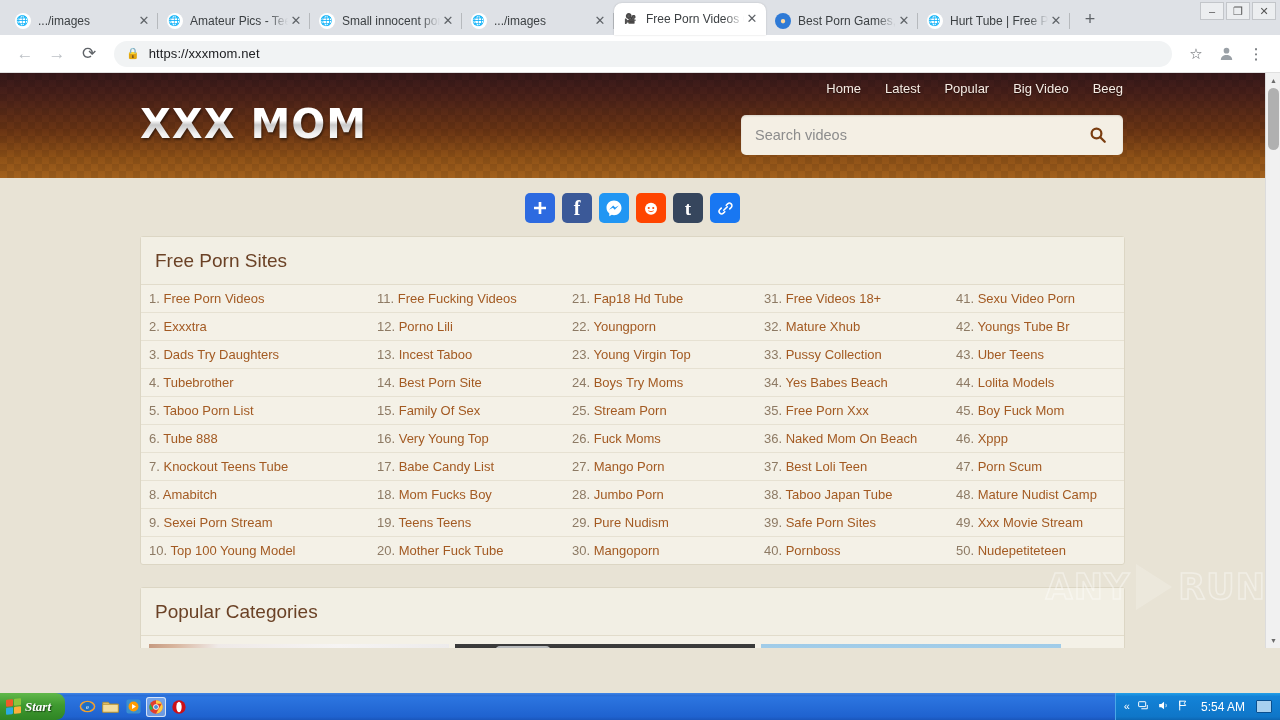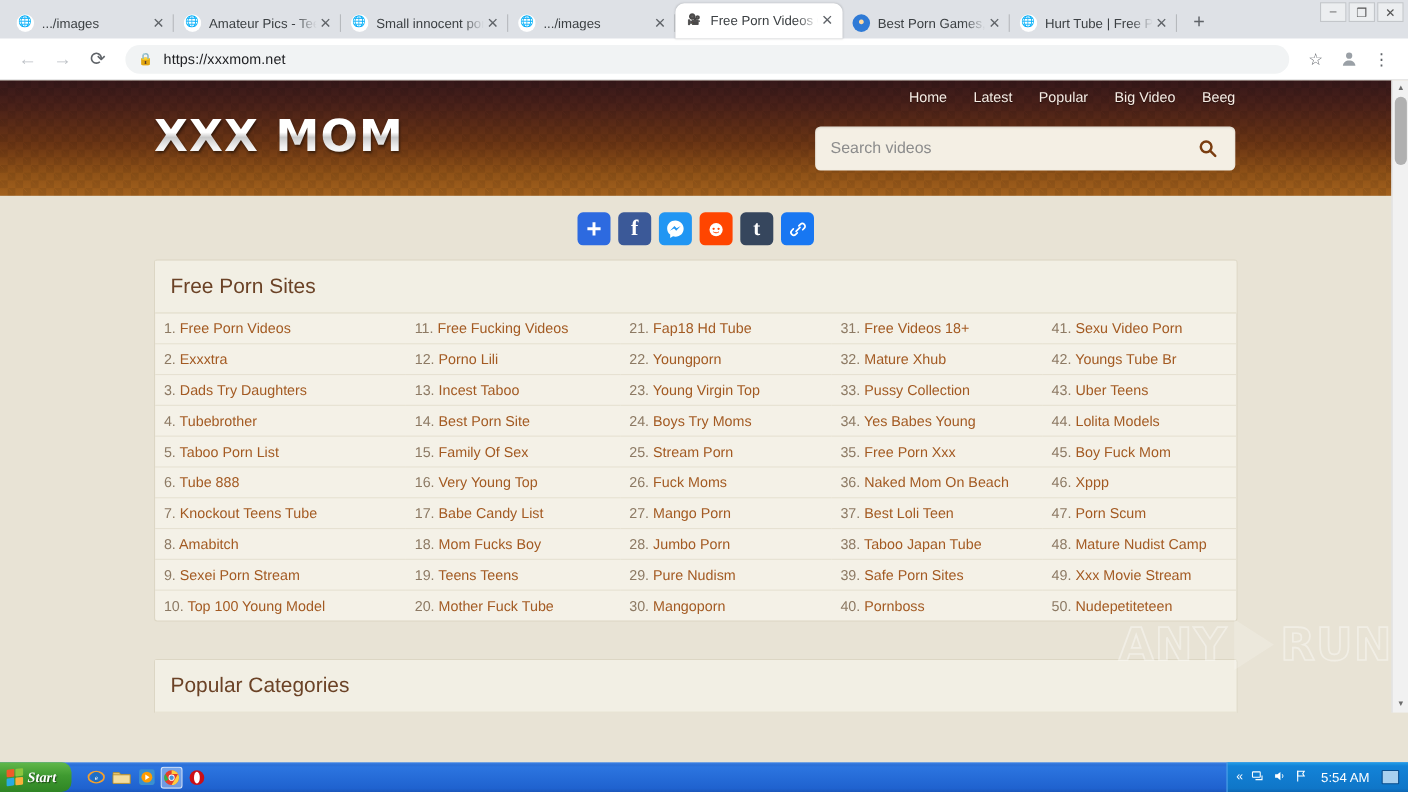--- a/index.html
+++ b/index.html
@@ -140,21 +140,21 @@
     padding: 15px 0 13px;
   }
   .social {
     width: 30px; height: 30px; border-radius: 5px;
     display: flex; align-items: center; justify-content: center;
     color: #fff; font-size: 17px; font-weight: bold; line-height: 1;
   }
 
   
   .panel {
-    width: 985px; margin: 0 auto 34px; background: #f4f1e7;
+    width: 985px; margin: 0 auto 22px; background: #f4f1e7;
     border: 1px solid #dcd6c4; border-radius: 3px;
   }
   .panel-head {
     padding: 13px 14px 12px; border-bottom: 1px solid #e2dccb;
     background: #f2efe4;
   }
   .panel-title {
     font-size: 19px; color: #6b4226; font-weight: normal;
   }
 
@@ -205,21 +205,21 @@
     border-radius:50% 50% 40% 40%; background:#1b1b20;
   }
 
   
   #watermark {
     position: absolute; right: 14px; bottom: 38px; display: flex;
     align-items: center; gap: 4px; pointer-events: none;
     opacity: .40;
   }
   #watermark .wm-text {
-    font-size: 41px; font-weight: bold; color: transparent;
+    font-size: 35px; font-weight: bold; color: transparent;
     -webkit-text-stroke: 1.5px #ffffff; letter-spacing: 1px;
     font-family: "DejaVu Sans", sans-serif;
   }
   #wm-play-wrap {
     width: 40px; height: 46px; position: relative;
   }
   #wm-play-wrap::before {
     content:""; position:absolute; left:2px; top:0;
     width:0;height:0;border-top:23px solid transparent;border-bottom:23px solid transparent;
     border-left:36px solid rgba(255,255,255,.45);
@@ -435,21 +435,21 @@
               <td><span class="lnum">3. </span><a class="llink" href="#">Dads Try Daughters</a></td>
               <td><span class="lnum">13. </span><a class="llink" href="#">Incest Taboo</a></td>
               <td><span class="lnum">23. </span><a class="llink" href="#">Young Virgin Top</a></td>
               <td><span class="lnum">33. </span><a class="llink" href="#">Pussy Collection</a></td>
               <td><span class="lnum">43. </span><a class="llink" href="#">Uber Teens</a></td>
             </tr>
             <tr>
               <td><span class="lnum">4. </span><a class="llink" href="#">Tubebrother</a></td>
               <td><span class="lnum">14. </span><a class="llink" href="#">Best Porn Site</a></td>
               <td><span class="lnum">24. </span><a class="llink" href="#">Boys Try Moms</a></td>
-              <td><span class="lnum">34. </span><a class="llink" href="#">Yes Babes Young</a></td>
+              <td><span class="lnum">34. </span><a class="llink" href="#">Yes Babes Beach</a></td>
               <td><span class="lnum">44. </span><a class="llink" href="#">Lolita Models</a></td>
             </tr>
             <tr>
               <td><span class="lnum">5. </span><a class="llink" href="#">Taboo Porn List</a></td>
               <td><span class="lnum">15. </span><a class="llink" href="#">Family Of Sex</a></td>
               <td><span class="lnum">25. </span><a class="llink" href="#">Stream Porn</a></td>
               <td><span class="lnum">35. </span><a class="llink" href="#">Free Porn Xxx</a></td>
               <td><span class="lnum">45. </span><a class="llink" href="#">Boy Fuck Mom</a></td>
             </tr>
             <tr>

